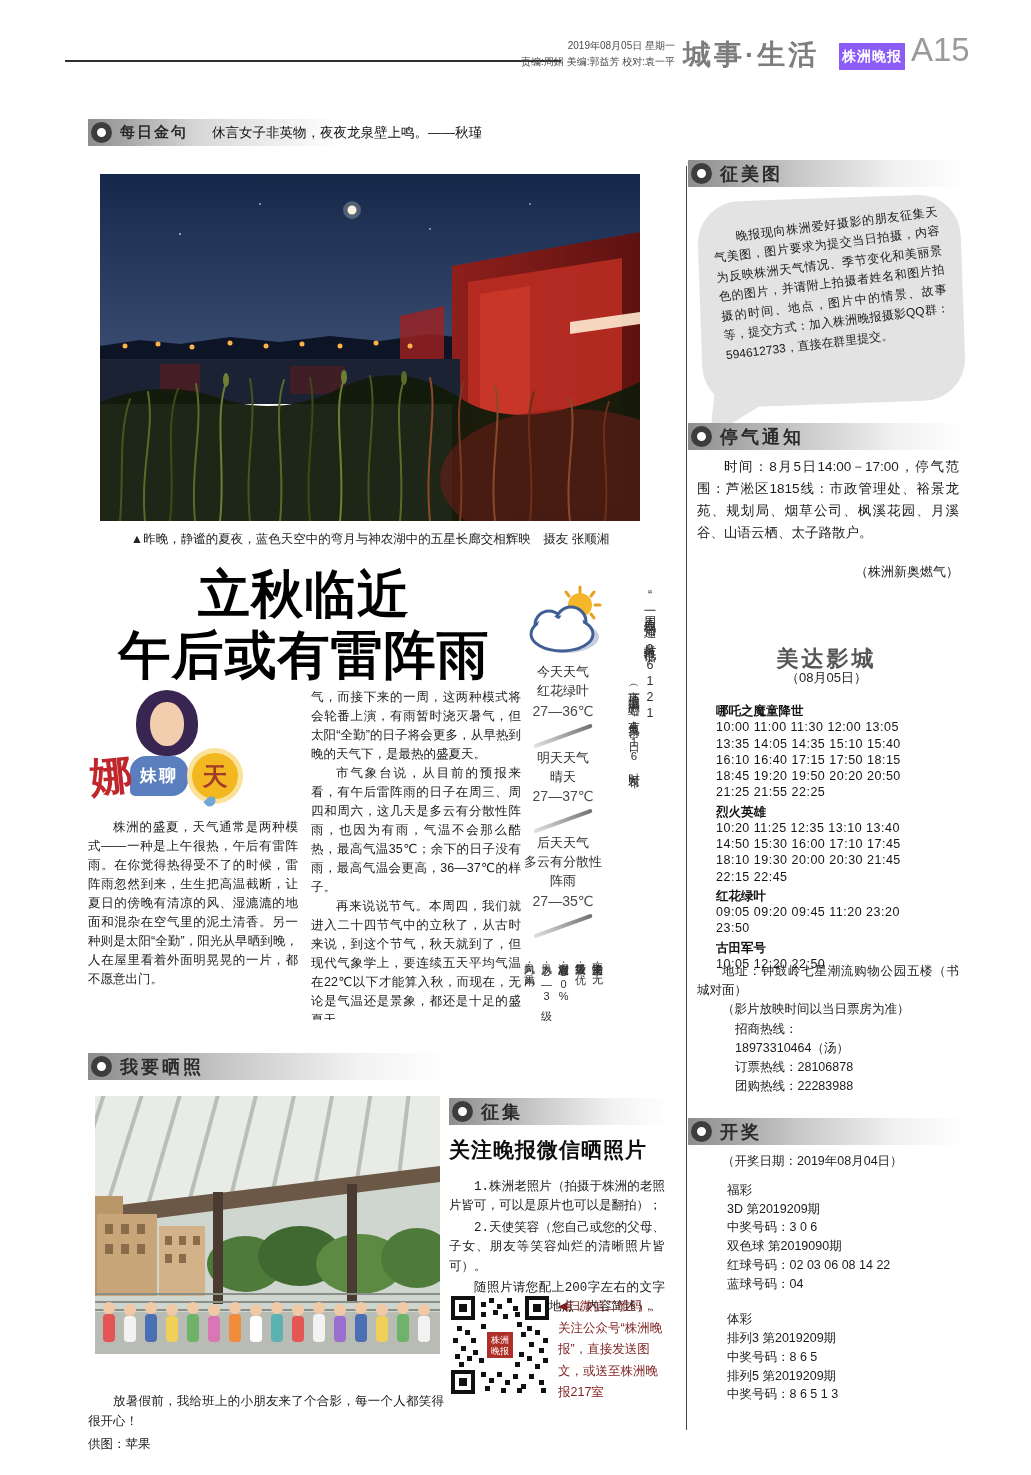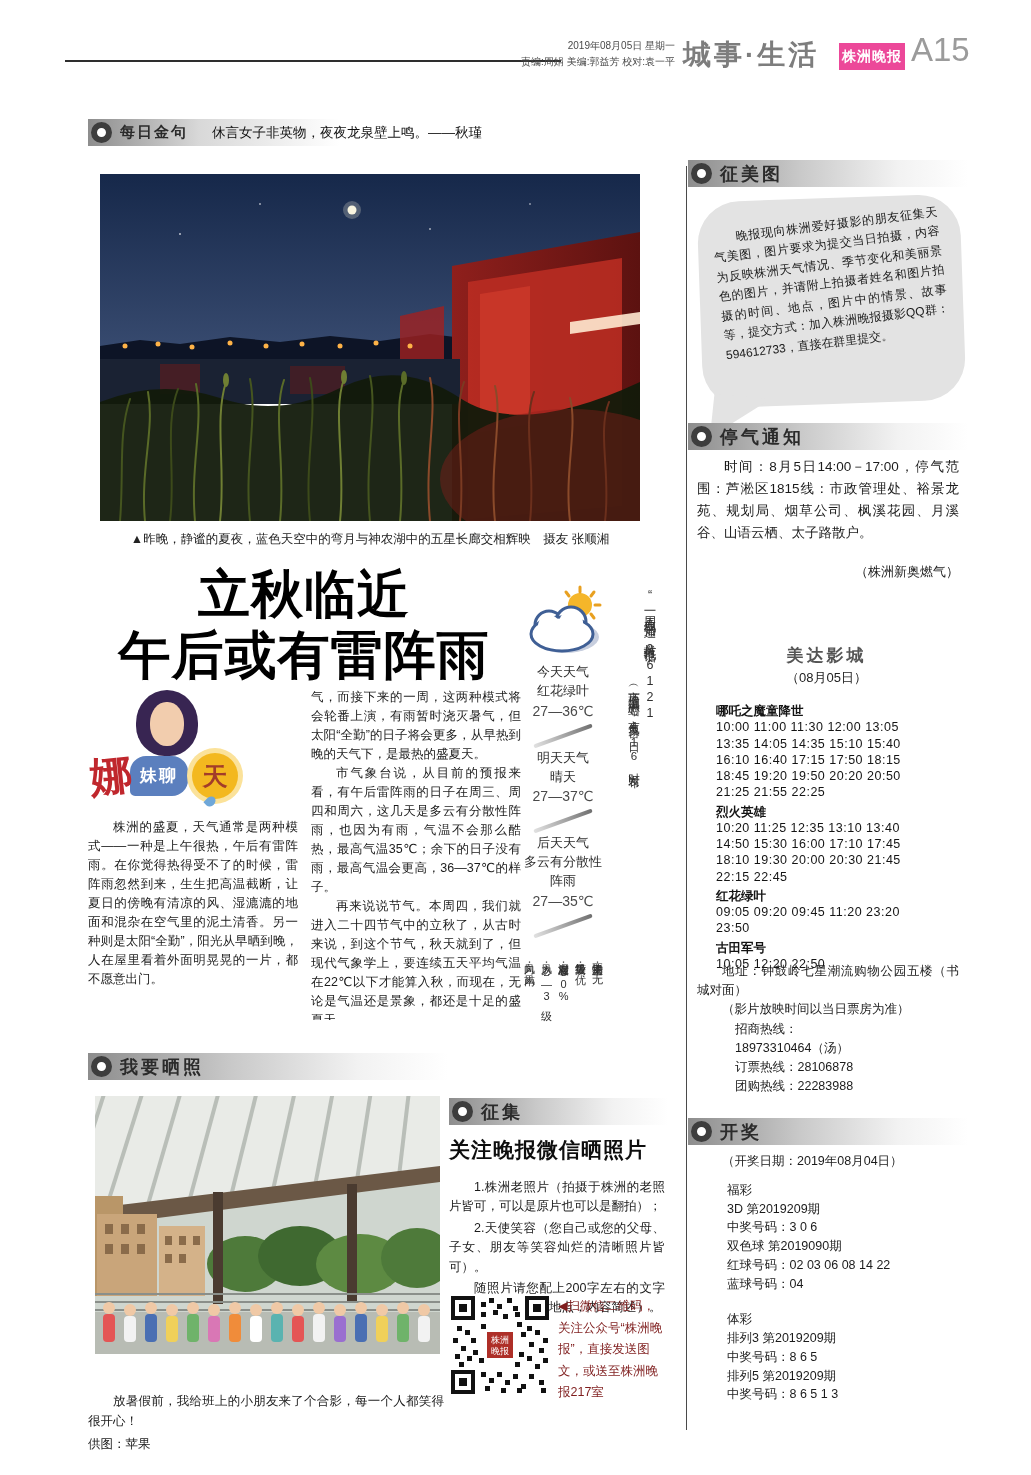--- a/index.html
+++ b/index.html
@@ -2,21 +2,21 @@
 <html><head>
 <meta charset="utf-8">
 <style>
   html,body{margin:0;padding:0;background:#e9e9e9;}
   .page{position:relative;width:1031px;height:1475px;margin:0 auto;background:#ffffff;overflow:hidden;
         font-family:"Liberation Sans","DejaVu Sans",sans-serif;color:#1b1b1b;}
   
   .hline{position:absolute;left:65px;top:60px;width:496px;height:2px;background:#2e2e2e;}
   .hmeta{position:absolute;left:500px;top:38px;width:175px;text-align:right;font-size:10px;color:#4a4a4a;line-height:1.55;}
   .sec-big{position:absolute;left:683px;top:36px;font-size:28px;font-weight:bold;color:#7d7d7d;letter-spacing:3px;}
-  .masthead{position:absolute;left:839px;top:43px;width:66px;height:27px;background:#ec4899;color:#fff;
+  .masthead{position:absolute;left:839px;top:43px;width:66px;height:27px;background:#8b5cf6;color:#fff;
             display:flex;align-items:center;justify-content:center;font-size:14px;font-weight:bold;
             font-family:"DejaVu Serif",serif;letter-spacing:1px;}
   .pageno{position:absolute;left:911px;top:31px;font-size:33px;color:#9b9b9b;text-align:right;}
   
   .strip{position:absolute;height:27px;display:flex;align-items:center;gap:8px;padding-left:3px;
          background:linear-gradient(to right,#8d8d8d 0%,#c9c9c9 40%,#f2f2f2 75%,#ffffff 100%);}
   .donut{width:9px;height:9px;background:#fff;border:6px solid #3d3d3d;border-radius:50%;flex:none;}
   .strip-title{font-size:18px;font-weight:bold;color:#2b2b2b;letter-spacing:3px;white-space:nowrap;}
   .quote-strip{left:88px;top:119px;width:500px;background:linear-gradient(to right,#8d8d8d 0%,#d8d8d8 22%,#ffffff 50%);}
   .quote-strip .strip-title{font-size:15px;letter-spacing:2px;}
@@ -60,38 +60,38 @@
   
   .wyss-strip{left:88px;top:1053px;width:357px;}
   .kids-photo{position:absolute;left:95px;top:1096px;width:345px;height:258px;}
   .kids-caption{position:absolute;left:88px;top:1360px;width:356px;font-size:12.5px;line-height:1.6;text-align:justify;margin-top:31px;}
   .kids-credit{text-align:left;padding-right:4px;margin-top:3px;}
   
   .collect-strip{left:449px;top:1098px;width:216px;}
   .collect-title{position:absolute;left:449px;top:1136px;width:216px;font-size:21px;font-weight:bold;color:#0e0e0e;
                  font-family:"DejaVu Serif",serif;letter-spacing:1px;white-space:nowrap;}
   .collect-paras{position:absolute;left:449px;top:1178px;width:216px;font-size:12.5px;line-height:1.55;text-align:justify;}
-  .collect-paras p{margin:0 0 2px 0;text-indent:2em;}
+  .collect-paras p{margin:0 0 2px 0;text-indent:2em;font-family:Liberation Mono, monospace;}
   .qr-row{position:absolute;left:451px;top:1296px;width:216px;display:flex;gap:9px;}
   .qr-note{width:108px;font-size:12.5px;line-height:1.72;color:#7f1d1d;}
   
   .vrule{position:absolute;left:686px;top:166px;width:1px;height:1264px;background:#4a4a4a;}
   .pc-strip{left:688px;top:160px;width:277px;}
   .bubble{position:absolute;left:700px;top:198px;width:263px;height:206px;background:#e3e3e3;border-radius:42px;
           transform:rotate(-2deg);}
   .bubble-text{padding:18px 18px 0 18px;transform:rotate(-5deg);font-size:12px;line-height:1.62;
                text-align:justify;text-indent:2em;color:#1b1b1b;}
   .tail{position:absolute;left:8px;bottom:-33px;width:0;height:0;border-top:44px solid #e3e3e3;
         border-right:56px solid transparent;transform:rotate(8deg);}
   .gas-strip{left:688px;top:423px;width:277px;}
   .gas-body{position:absolute;left:697px;top:456px;width:262px;font-size:13.5px;line-height:1.62;
             text-indent:2em;text-align:justify;}
   .gas-sign{position:absolute;left:697px;top:563px;width:262px;text-align:right;font-size:13px;}
   .cin-strip{left:688px;top:608px;width:277px;}
-  .cin-name{position:absolute;left:688px;top:644px;width:277px;text-align:center;font-size:17px;font-weight:bold;
+  .cin-name{position:absolute;left:688px;top:644px;width:277px;text-align:center;font-size:22px;font-weight:bold;
             color:#555;letter-spacing:3px;}
   .cin-date{position:absolute;left:688px;top:669px;width:277px;text-align:center;font-size:13px;color:#222;}
   .movies{position:absolute;left:716px;top:700px;width:238px;font-size:12.5px;line-height:1.3;color:#141414;}
   .movies .mtitle{font-weight:bold;margin-top:3px;}
   .movies .mline{letter-spacing:0.5px;white-space:nowrap;}
   .cin-extra{position:absolute;left:697px;top:962px;width:262px;font-size:12.5px;line-height:1.5;text-align:justify;}
   .cin-extra p{margin:0;text-indent:2em;}
   .hotlines{margin:2px 0 0 38px;}
   .hotlines div{text-indent:0;}
   .lot-strip{left:688px;top:1118px;width:277px;}

